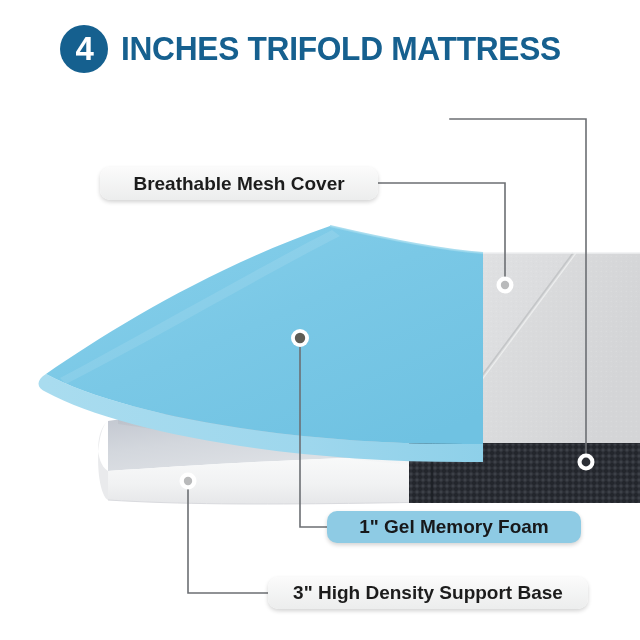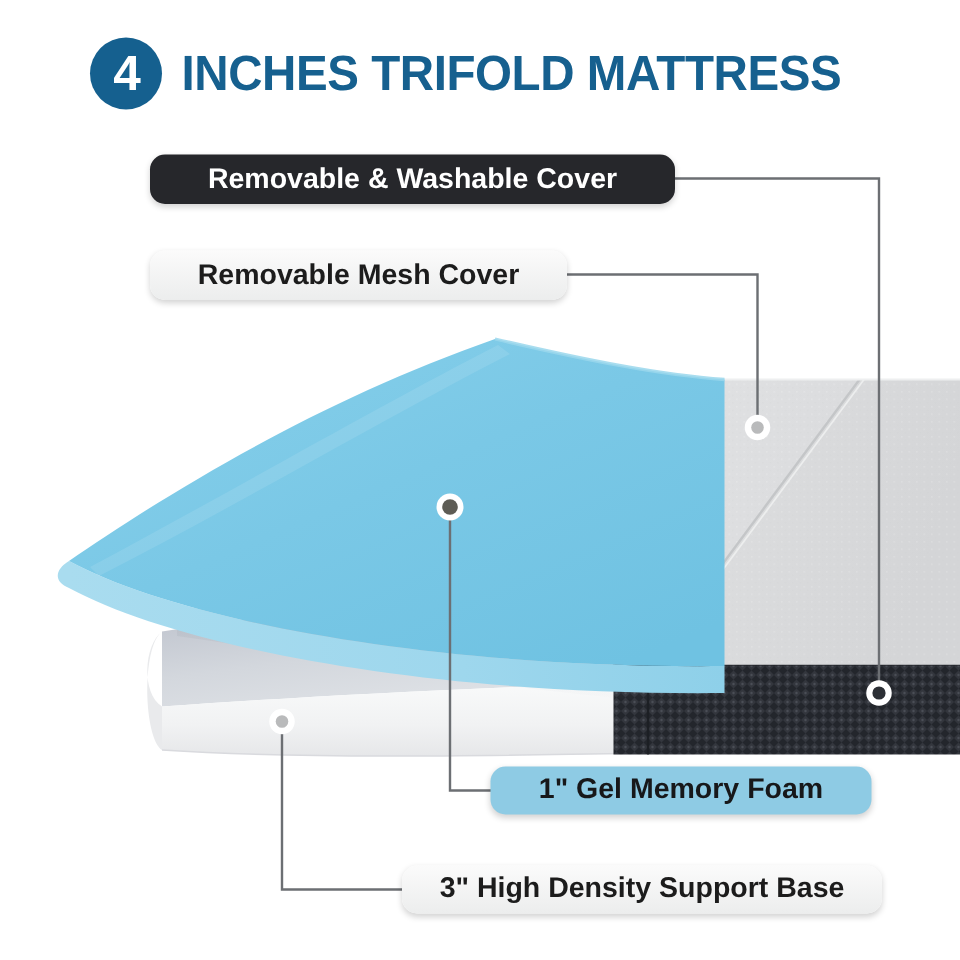--- a/index.html
+++ b/index.html
@@ -273,21 +273,20 @@
       <circle cx="505" cy="285" r="4.2" fill="#b9babb"></circle>
 
       <circle cx="586" cy="462" r="8.5" fill="#ffffff"></circle>
       <circle cx="586" cy="462" r="4.4" fill="#2c2f35"></circle>
 
       <circle cx="188" cy="481" r="8.5" fill="#ffffff"></circle>
       <circle cx="188" cy="481" r="4.2" fill="#b9babb"></circle>
     </g>
   </svg>
 
-  <div class="pill dark" id="pill-removable">Removable &amp; Washable Cover</div>
-
-  <div class="pill light" id="pill-breathable">Removable Mesh Cover</div>
+
+  <div class="pill light" id="pill-breathable">Breathable Mesh Cover</div>
 
   <div class="pill blue" id="pill-gel">1" Gel  Memory Foam</div>
 
   <div class="pill light" id="pill-base">3"  High Density Support Base</div>
 
 </div>
 
 </body></html>

